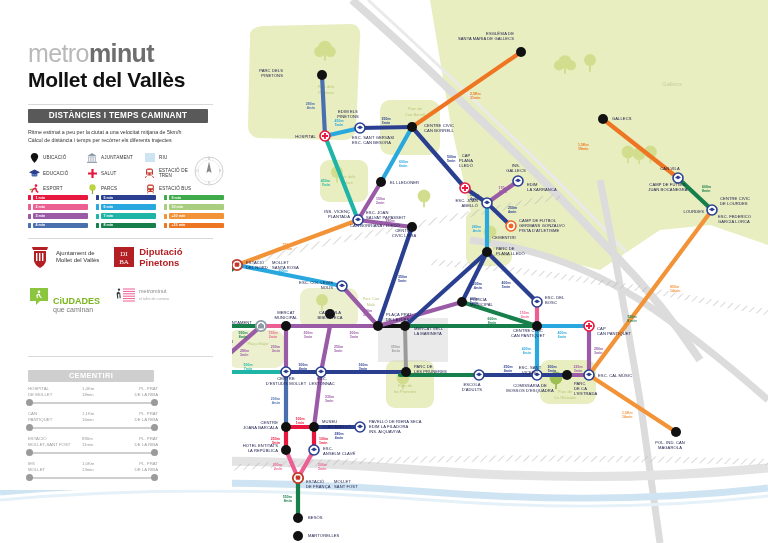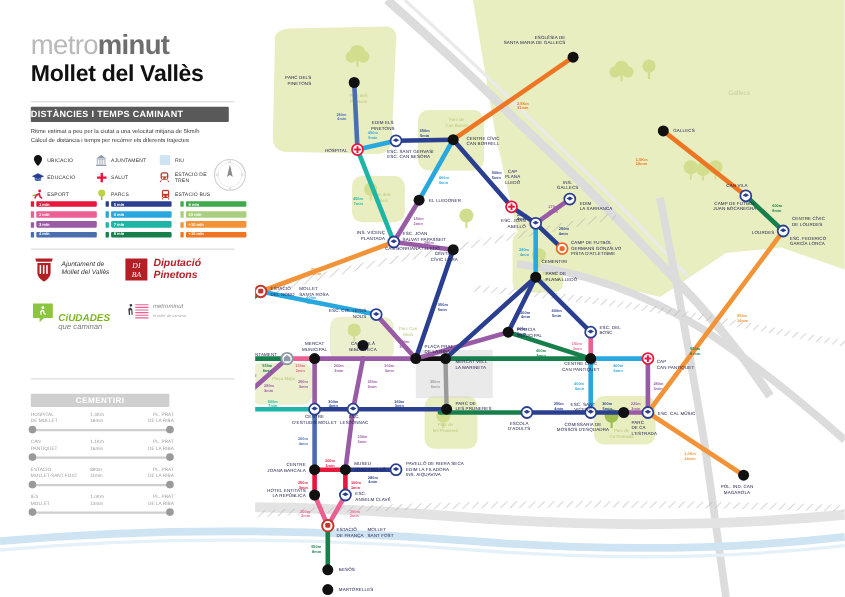--- a/index.html
+++ b/index.html
@@ -1,40 +1,40 @@
 <!DOCTYPE html>
 <html><head>
 <meta charset="utf-8">
 <style>
   html,body{margin:0;padding:0;background:#fff;}
   body{width:768px;height:543px;overflow:hidden;font-family:"Liberation Sans",sans-serif;position:relative;}
   #root{position:relative;width:768px;height:543px;background:#ffffff;}
   svg{display:block;}
-  .panel{position:absolute;left:0;top:0;width:232px;height:478px;background:#ffffff;z-index:40;}
+  .panel{position:absolute;left:0;top:12px;width:232px;height:478px;background:#ffffff;z-index:40;}
   .brand{position:absolute;left:28px;top:28px;}
   .brand .m1{font-size:25px;letter-spacing:-0.6px;color:#b9b9b9;font-weight:400;line-height:26px;}
   .brand .m1 b{color:#6e6e6e;font-weight:700;}
   .brand .m2{font-size:21px;font-weight:700;color:#111;line-height:26px;margin-top:1px;letter-spacing:-0.3px;}
   .hr{position:absolute;left:28px;width:185px;height:1px;background:#d8d8d8;}
   .bar{position:absolute;left:28px;width:180px;height:14px;background:#595959;border-radius:1px;}
-  .bar span{display:block;text-align:left;color:#fff;font-size:8.2px;font-weight:700;line-height:14px;letter-spacing:.3px;}
+  .bar span{display:block;text-align:center;color:#fff;font-size:8.2px;font-weight:700;line-height:14px;letter-spacing:.3px;}
   .sub{position:absolute;left:28px;width:190px;font-size:5.3px;color:#333;line-height:8px;}
   .lgicons{position:absolute;left:28px;top:140px;width:175px;}
   .lgrow{display:flex;align-items:center;margin-bottom:4.5px;}
   .lgcol{width:58px;display:flex;align-items:center;}
   .lgcol .ic{width:12px;height:11px;display:flex;align-items:center;justify-content:center;margin-right:3px;}
   .lgcol .tx{font-size:4.6px;color:#333;letter-spacing:.15px;}
   .compass{position:absolute;left:190px;top:140px;width:38px;height:38px;}
   .keys{position:absolute;left:28px;top:182px;width:196px;display:flex;justify-content:space-between;}
   .keycol{width:60px;}
   .keyrow{display:flex;align-items:center;height:7.6px;margin-bottom:1.6px;}
   .sw{width:3.4px;height:5.2px;margin-right:2px;border-radius:.5px;}
   .klab{font-size:3.7px;color:#fff;font-weight:700;width:18px;}
   .keyrow .inner{display:flex;align-items:center;flex:1;height:5.4px;border-radius:1px;padding-left:2px;}
-  .logos{position:absolute;left:28px;top:232px;width:190px;font-style:italic;}
+  .logos{position:absolute;left:28px;top:232px;width:190px;}
   .logorow{display:flex;align-items:center;margin-bottom:8px;}
   .logob{display:flex;align-items:center;margin-right:14px;}
   .logot{font-size:6px;color:#333;line-height:7.5px;}
   .logot.big{font-size:9.5px;font-weight:700;color:#b41f24;line-height:11px;}
   .logot.grn{font-size:9px;font-weight:700;color:#7ab51d;margin-top:20px;}
   .itbar{position:absolute;left:28px;top:358px;width:126px;height:12px;background:#cfcfcf;border-radius:1px;}
   .itbar span{display:block;text-align:center;color:#fff;font-size:7.4px;font-weight:700;line-height:12px;letter-spacing:.4px;}
   .itins{position:absolute;left:22px;top:374px;width:140px;}
   .itin{position:relative;height:25px;}
   .itin .l{position:absolute;left:6px;top:0;font-size:4.3px;color:#9a9a9a;line-height:5.6px;}

